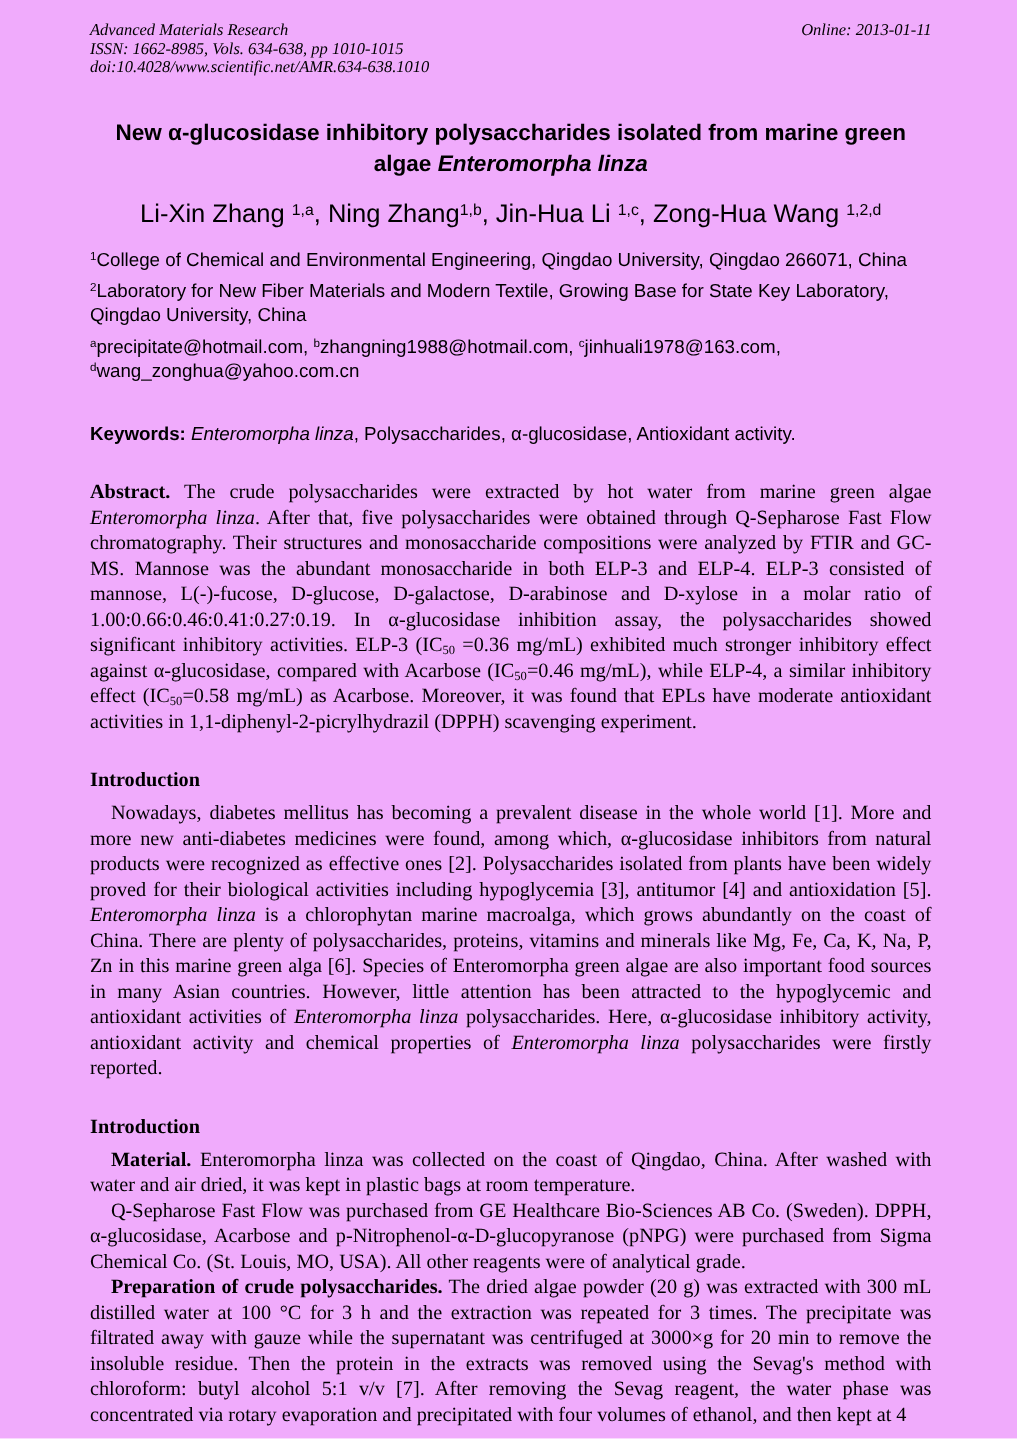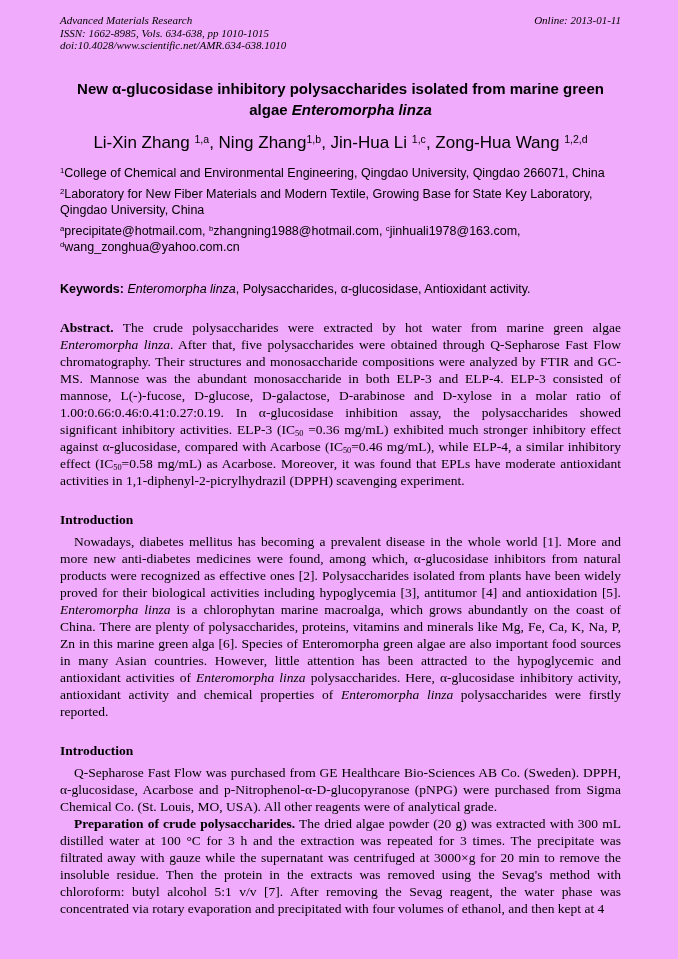--- a/index.html
+++ b/index.html
@@ -121,16 +121,17 @@
   <div class="affil"><span class="seg-sup">a</span><span>precipitate@hotmail.com, </span><span class="seg-sup">b</span><span>zhangning1988@hotmail.com, </span><span class="seg-sup">c</span><span>jinhuali1978@163.com, </span><span class="seg-sup">d</span><span>wang_zonghua@yahoo.com.cn</span></div>
 
   <div class="keywords-line"><span class="seg-b">Keywords: </span><span class="seg-i">Enteromorpha linza</span><span>, Polysaccharides, α-glucosidase, Antioxidant activity.</span></div>
 
   <p class="body-par abstract-par"><span class="seg-b">Abstract.</span><span> The crude polysaccharides were extracted by hot water from marine green algae </span><span class="seg-i">Enteromorpha linza</span><span>. After that, five polysaccharides were obtained through Q-Sepharose Fast Flow chromatography. Their structures and monosaccharide compositions were analyzed by FTIR and GC-MS. Mannose was the abundant monosaccharide in both ELP-3 and ELP-4. ELP-3 consisted of mannose, L(-)-fucose, D-glucose, D-galactose, D-arabinose and D-xylose in a molar ratio of 1.00:0.66:0.46:0.41:0.27:0.19. In α-glucosidase inhibition assay, the polysaccharides showed significant inhibitory activities. ELP-3 (IC</span><span class="seg-sub">50</span><span> =0.36 mg/mL) exhibited much stronger inhibitory effect against α-glucosidase, compared with Acarbose (IC</span><span class="seg-sub">50</span><span>=0.46 mg/mL), while ELP-4, a similar inhibitory effect (IC</span><span class="seg-sub">50</span><span>=0.58 mg/mL) as Acarbose. Moreover, it was found that EPLs have moderate antioxidant activities in 1,1-diphenyl-2-picrylhydrazil (DPPH) scavenging experiment.</span></p>
 
   <h2 class="section-heading">Introduction</h2>
   <p class="body-par indent"><span>Nowadays, diabetes mellitus has becoming a prevalent disease in the whole world [1]. More and more new anti-diabetes medicines were found, among which, α-glucosidase inhibitors from natural products were recognized as effective ones [2]. Polysaccharides isolated from plants have been widely proved for their biological activities including hypoglycemia [3], antitumor [4] and antioxidation [5]. </span><span class="seg-i">Enteromorpha linza</span><span> is a chlorophytan marine macroalga, which grows abundantly on the coast of China. There are plenty of polysaccharides, proteins, vitamins and minerals like Mg, Fe, Ca, K, Na, P, Zn in this marine green alga [6]. Species of Enteromorpha green algae are also important food sources in many Asian countries. However, little attention has been attracted to the hypoglycemic and antioxidant activities of </span><span class="seg-i">Enteromorpha linza</span><span> polysaccharides. Here, α-glucosidase inhibitory activity, antioxidant activity and chemical properties of </span><span class="seg-i">Enteromorpha linza</span><span> polysaccharides were firstly reported.</span></p>
 
   <h2 class="section-heading">Introduction</h2>
+  <p class="body-par indent"><span class="seg-b">Material.</span><span> Enteromorpha linza was collected on the coast of Qingdao, China. After washed with water and air dried, it was kept in plastic bags at room temperature.</span></p>
   <p class="body-par indent"><span>Q-Sepharose Fast Flow was purchased from GE Healthcare Bio-Sciences AB Co. (Sweden). DPPH, α-glucosidase, Acarbose and p-Nitrophenol-α-D-glucopyranose (pNPG) were purchased from Sigma Chemical Co. (St. Louis, MO, USA). All other reagents were of analytical grade.</span></p>
   <p class="body-par indent"><span class="seg-b">Preparation of crude polysaccharides.</span><span> The dried algae powder (20 g) was extracted with 300 mL distilled water at 100 °C for 3 h and the extraction was repeated for 3 times. The precipitate was filtrated away with gauze while the supernatant was centrifuged at 3000×g for 20 min to remove the insoluble residue. Then the protein in the extracts was removed using the Sevag's method with chloroform: butyl alcohol 5:1 v/v [7]. After removing the Sevag reagent, the water phase was concentrated via rotary evaporation and precipitated with four volumes of ethanol, and then kept at 4</span></p>
 
 </div>
 
 </body></html>

